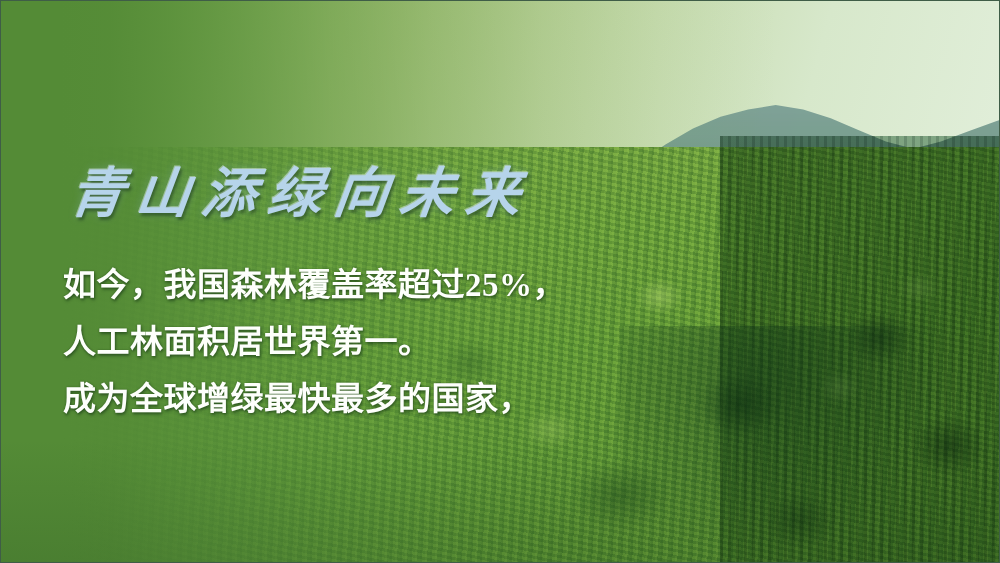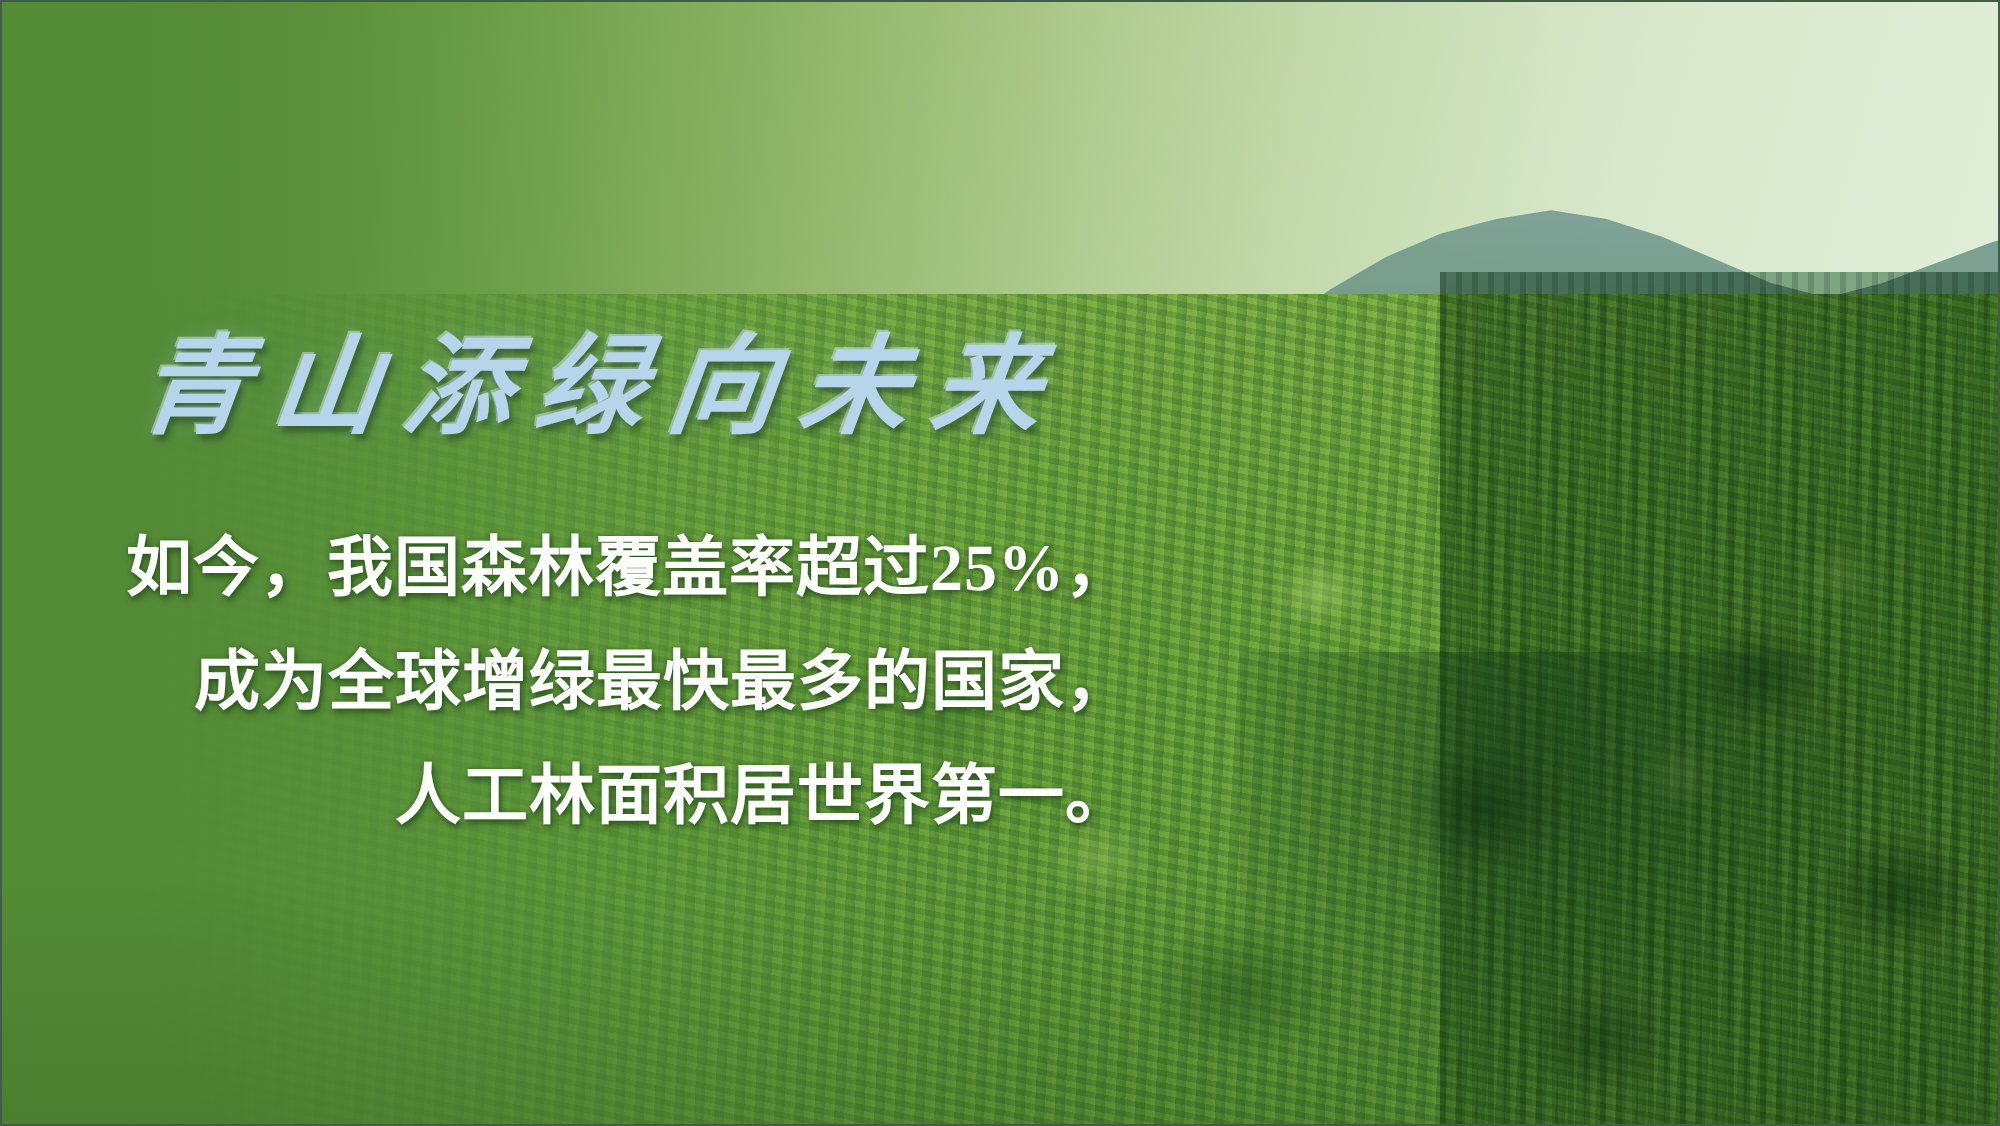--- a/index.html
+++ b/index.html
@@ -211,21 +211,20 @@
   .body-copy .line {
     font-size: 33px;
     font-weight: 700;
     line-height: 57px;
     color: #fdfffb;
     letter-spacing: .5px;
     white-space: nowrap;
     text-shadow:
       1px 2px 3px rgba(24,58,22,.62),
       0 0 2px rgba(24,58,22,.4);
-    text-align: right;
   }
 </style>
 </head>
 <body>
 
 <div class="slide">
 
   <div class="photo">
     <div class="sky"></div>
     <div class="ridge-far"></div>
@@ -238,18 +237,18 @@
 
   <div class="veil"></div>
   <div class="vignette-bottom"></div>
 
   <div class="content">
 
     <div class="headline">青山添绿向未来</div>
 
     <div class="body-copy">
       <div class="line">如今，我国森林覆盖率超过25%，</div>
+      <div class="line">人工林面积居世界第一。</div>
       <div class="line">成为全球增绿最快最多的国家，</div>
-      <div class="line">人工林面积居世界第一。</div>
     </div>
 
   </div>
 </div>
 
 </body></html>

